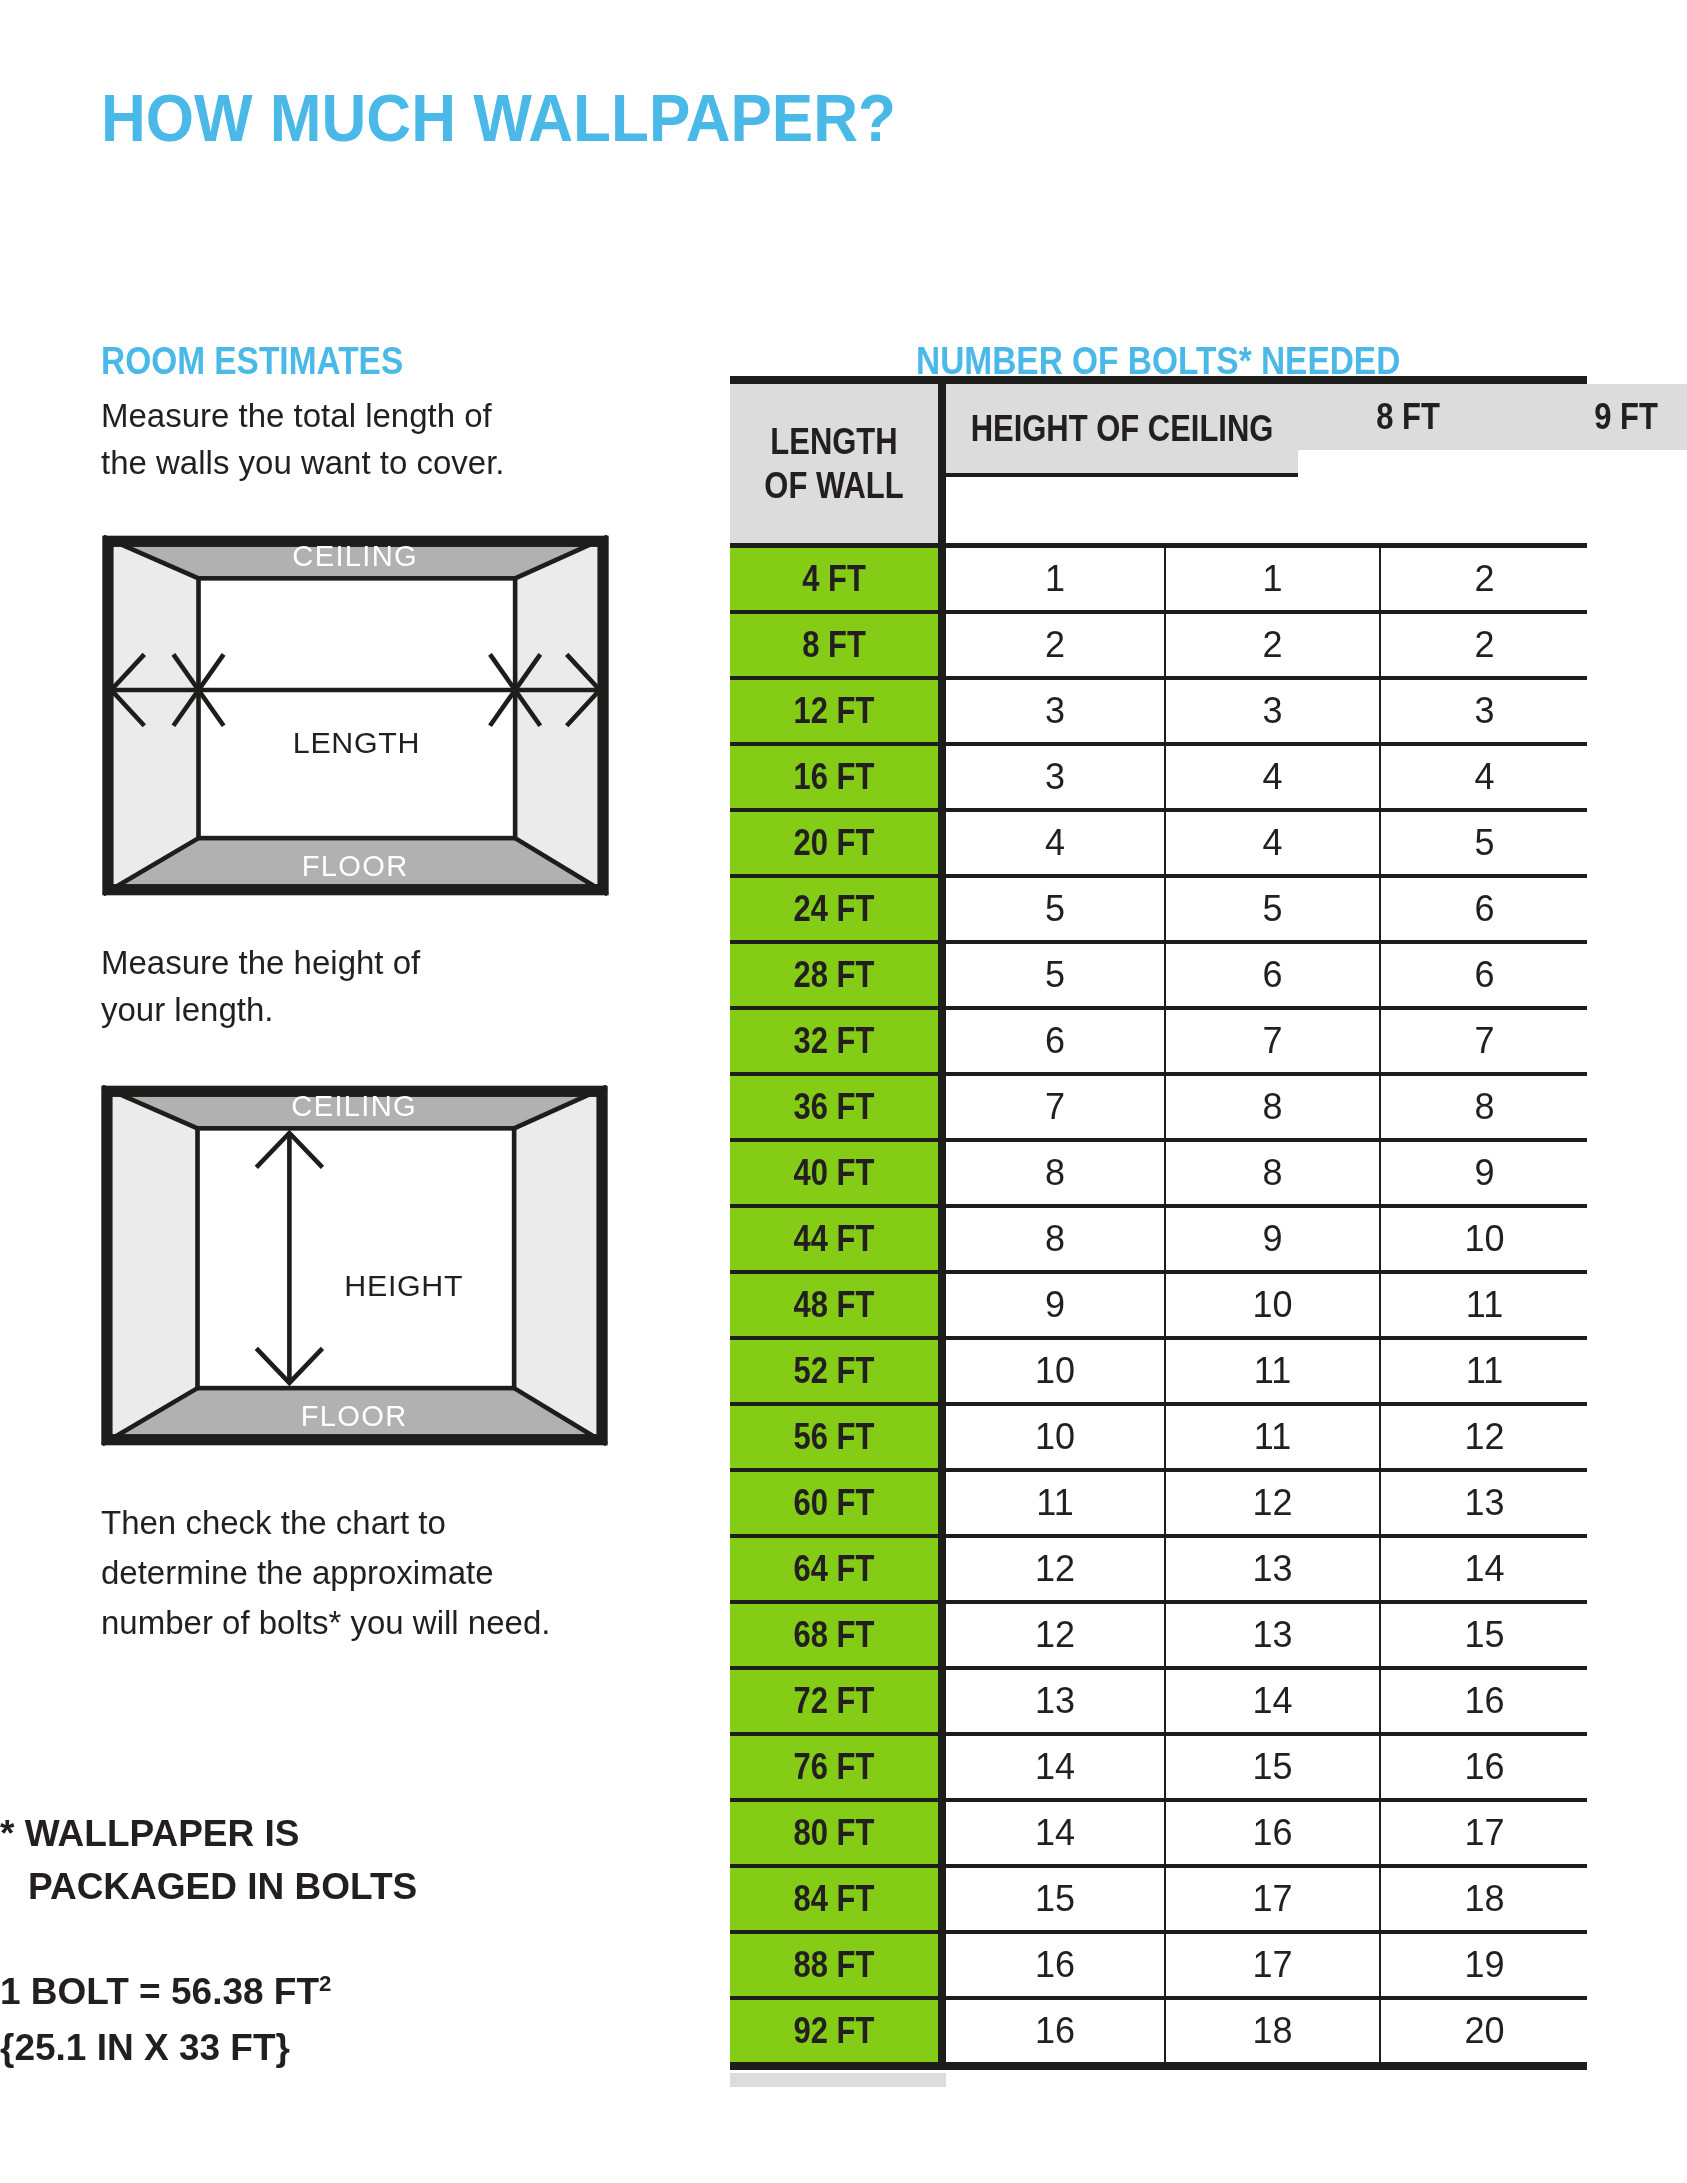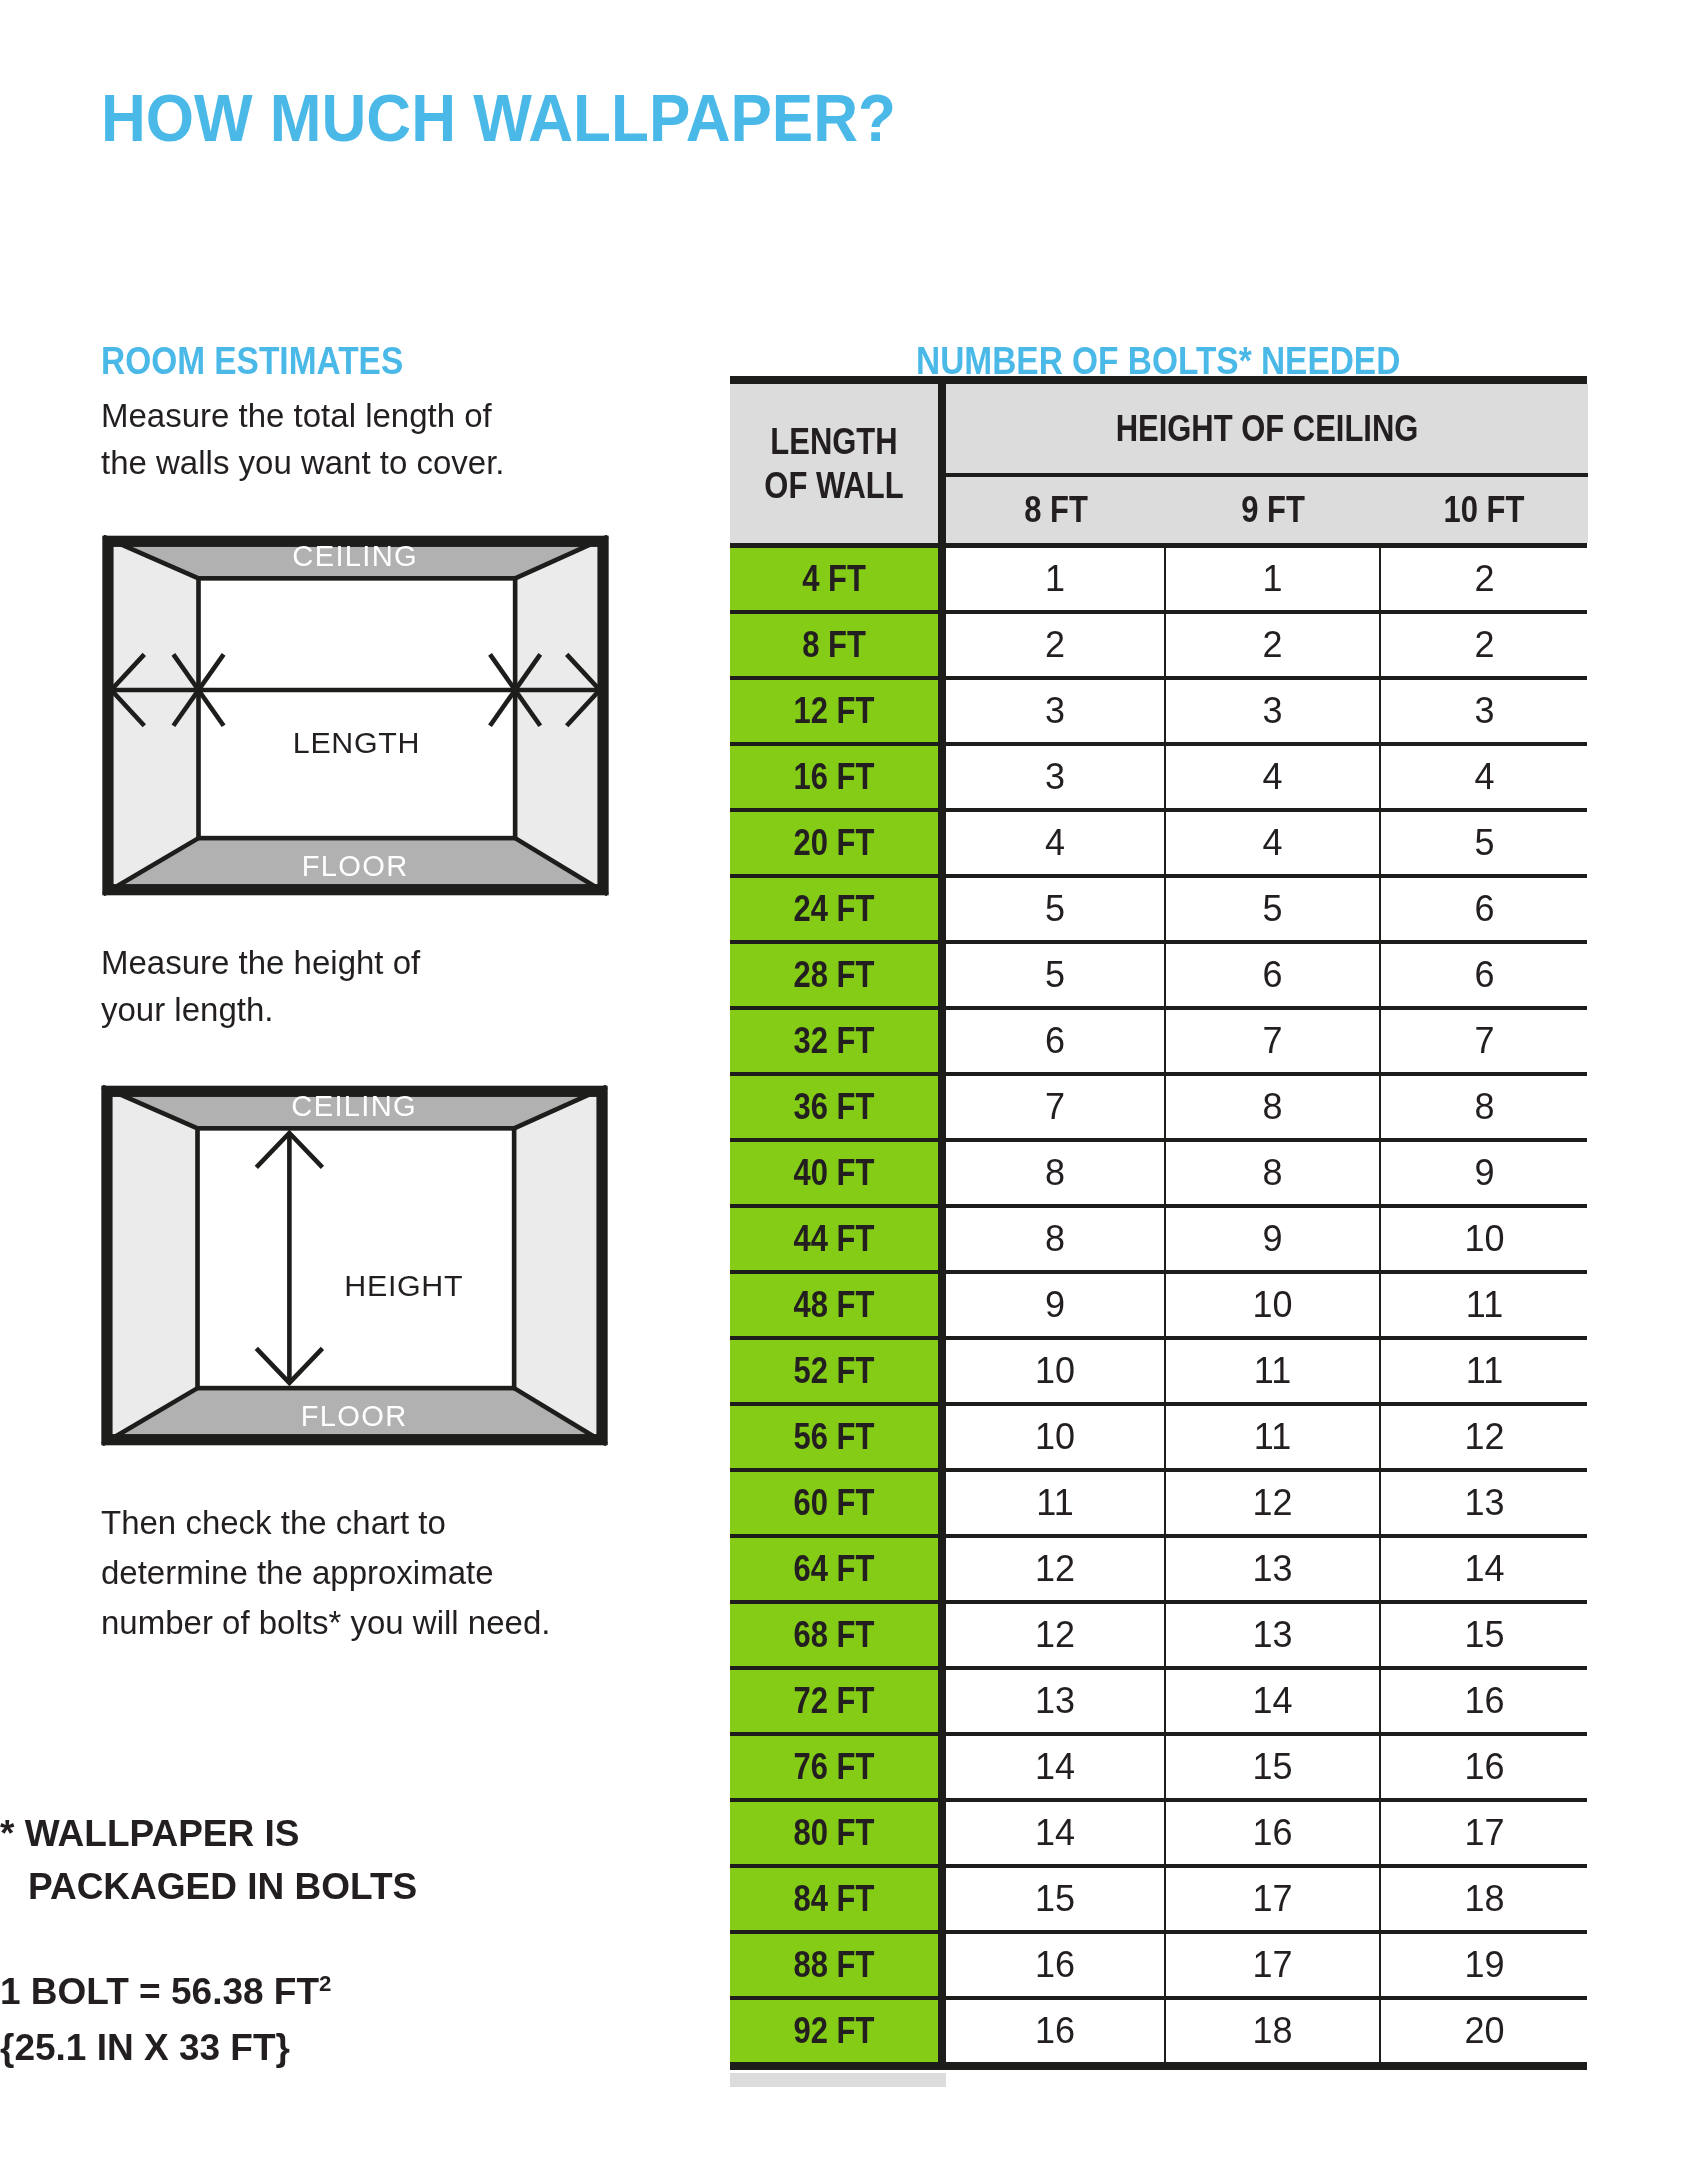--- a/index.html
+++ b/index.html
@@ -48,21 +48,21 @@
     border-top:8px solid #1D1D1B; border-bottom:8px solid #1D1D1B;
     background:#ffffff; box-sizing:content-box;
   }
   #bolt-table * { box-sizing:border-box; }
   .thead { display:grid; grid-template-columns:216px 642px; height:159px; }
   .hlab {
     background:#DCDCDC; border-right:8px solid #1D1D1B;
     display:flex; flex-direction:column; justify-content:center; align-items:center;
     font-weight:bold; font-size:36px; line-height:44px; text-align:center;
   }
-  .hright { display:flex; flex-direction:column; }
+  .hright { display:flex; }
   .hgroup {
     height:93px; background:#DCDCDC; border-bottom:4px solid #1D1D1B;
     display:flex; align-items:center; justify-content:center; font-weight:bold; font-size:36px;
   }
   .hsub { height:66px; background:#DCDCDC; display:grid; grid-template-columns:220px 215px 207px; }
   .hsub > div { display:flex; align-items:center; justify-content:center; font-weight:bold; font-size:36px; }
   .sep { height:5.3px; background:#1D1D1B; }
   .trow { display:grid; grid-template-columns:216px 220px 215px 207px; height:66px; border-bottom:4px solid #1D1D1B; }
   .trow:last-child { border-bottom:none; height:62px; }
   .tcell { display:flex; align-items:center; justify-content:center; font-size:36px; }

